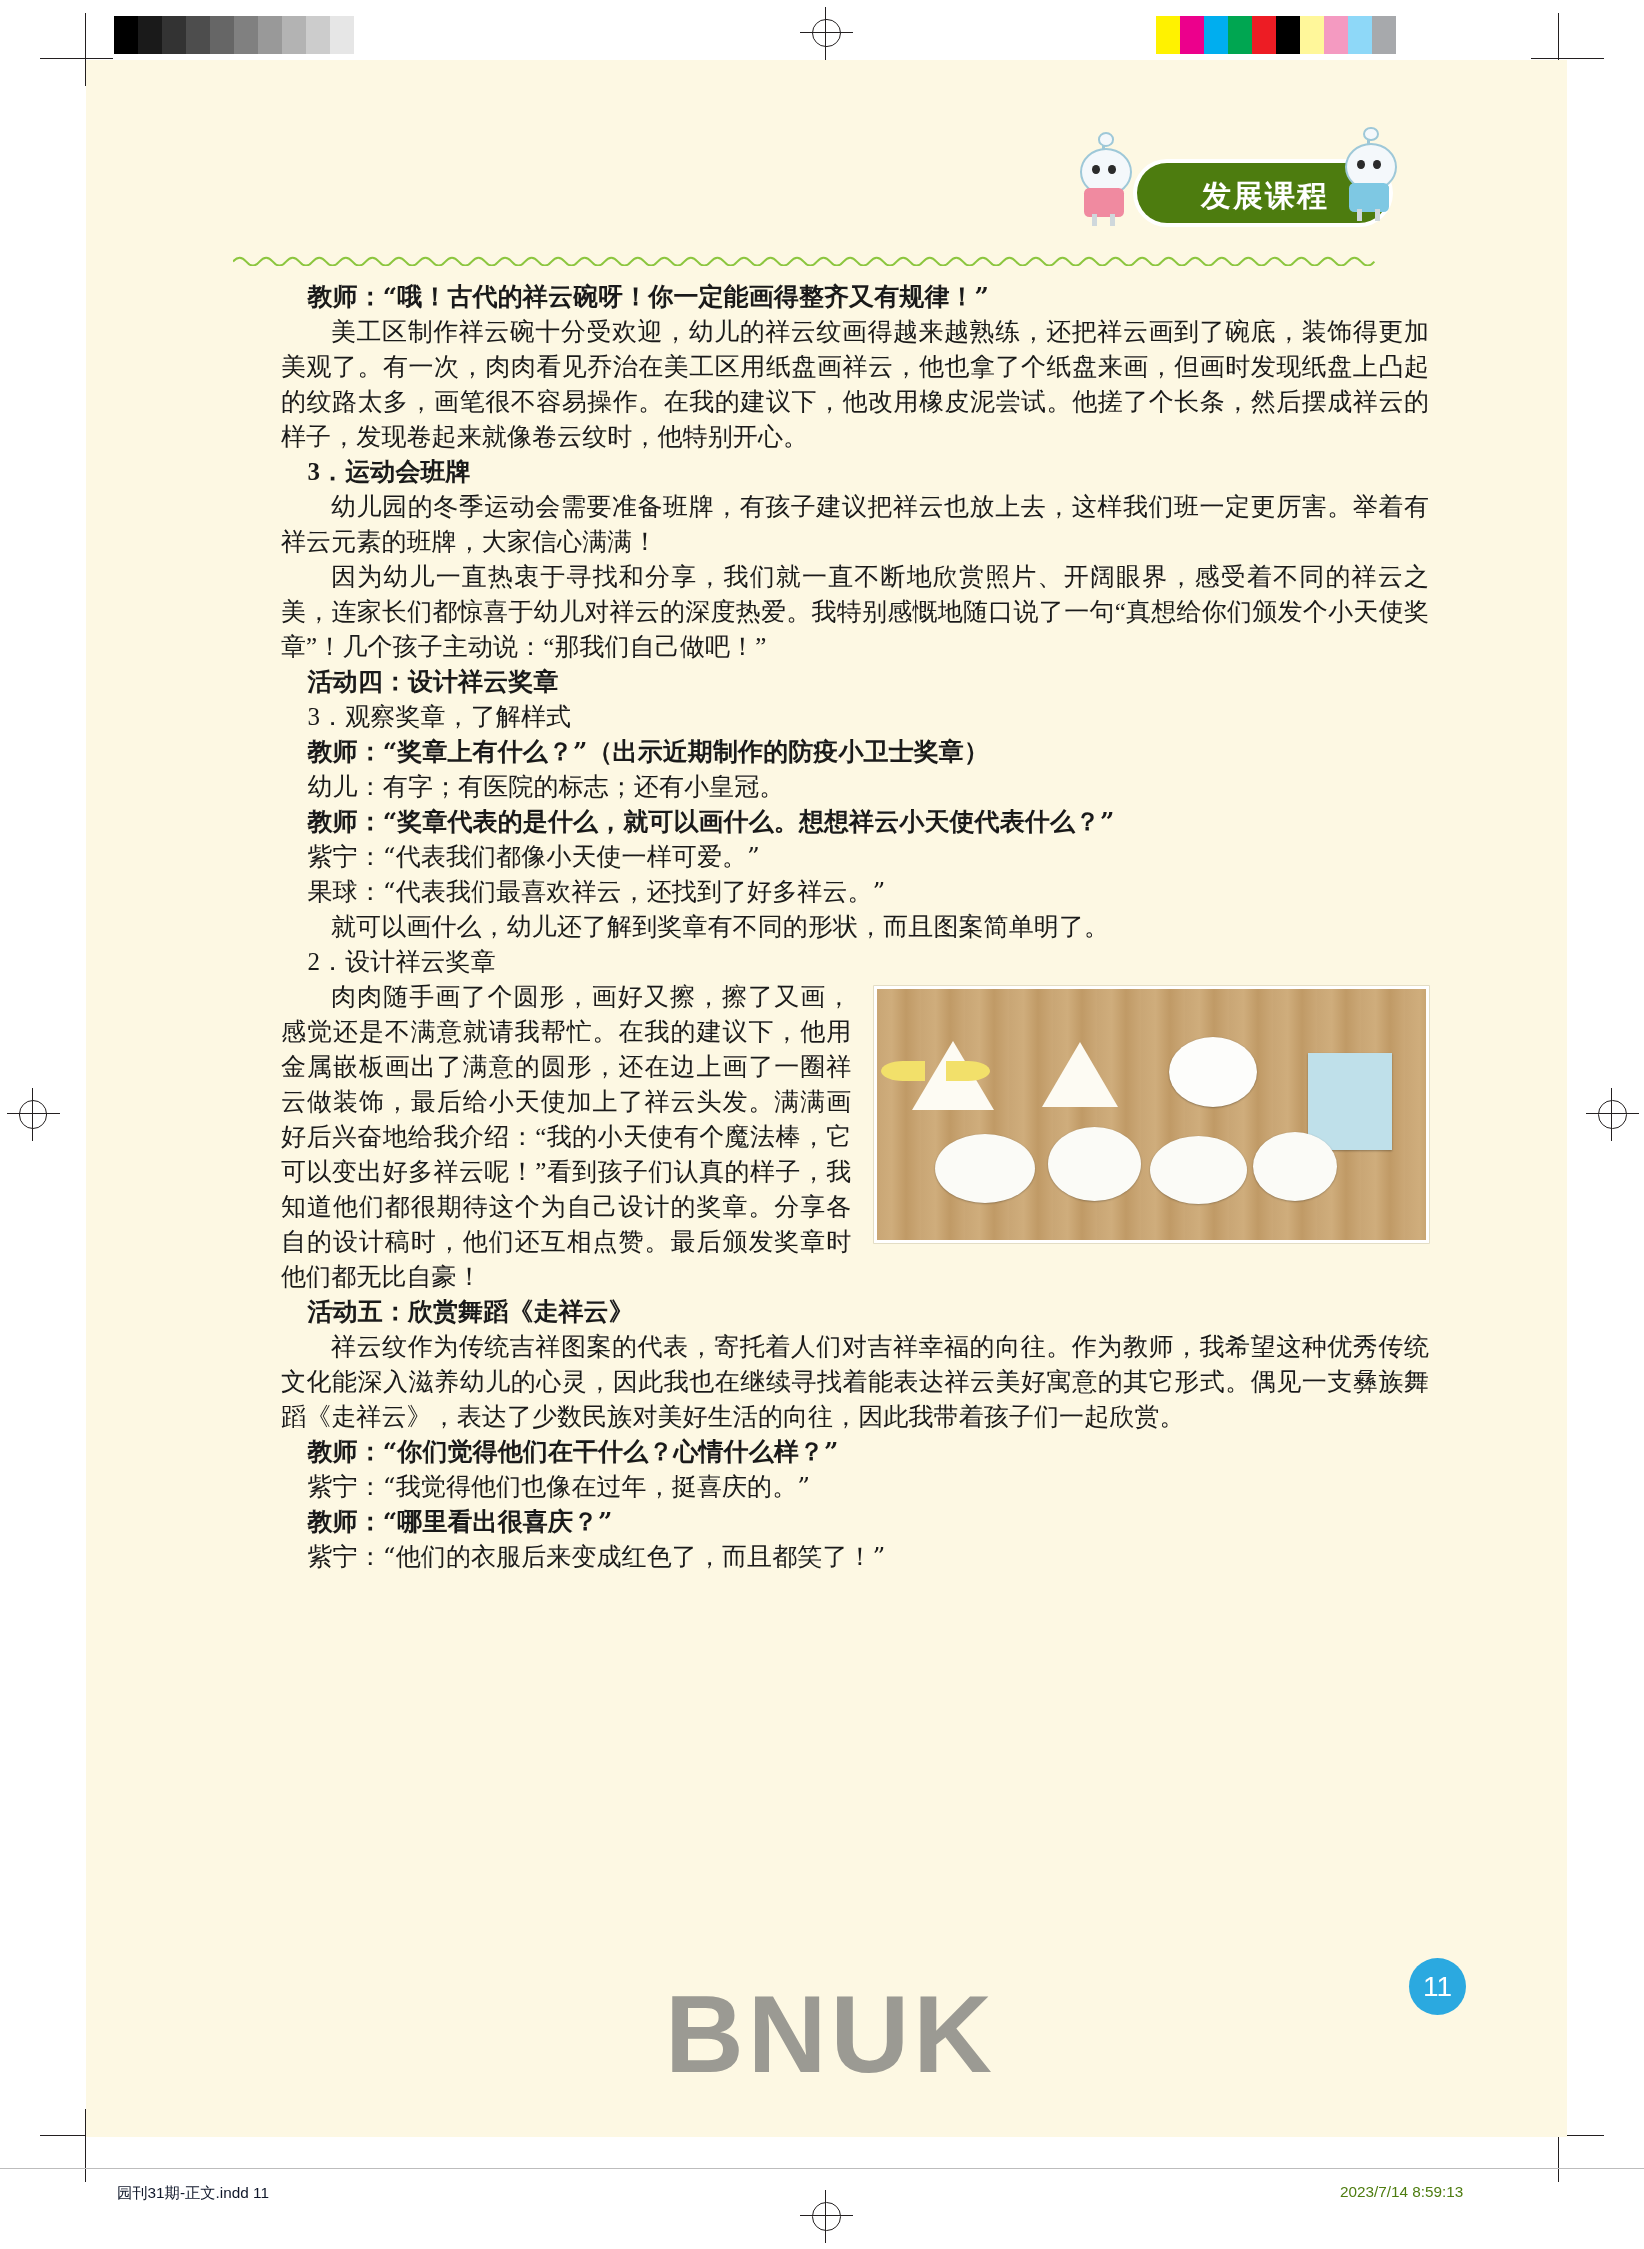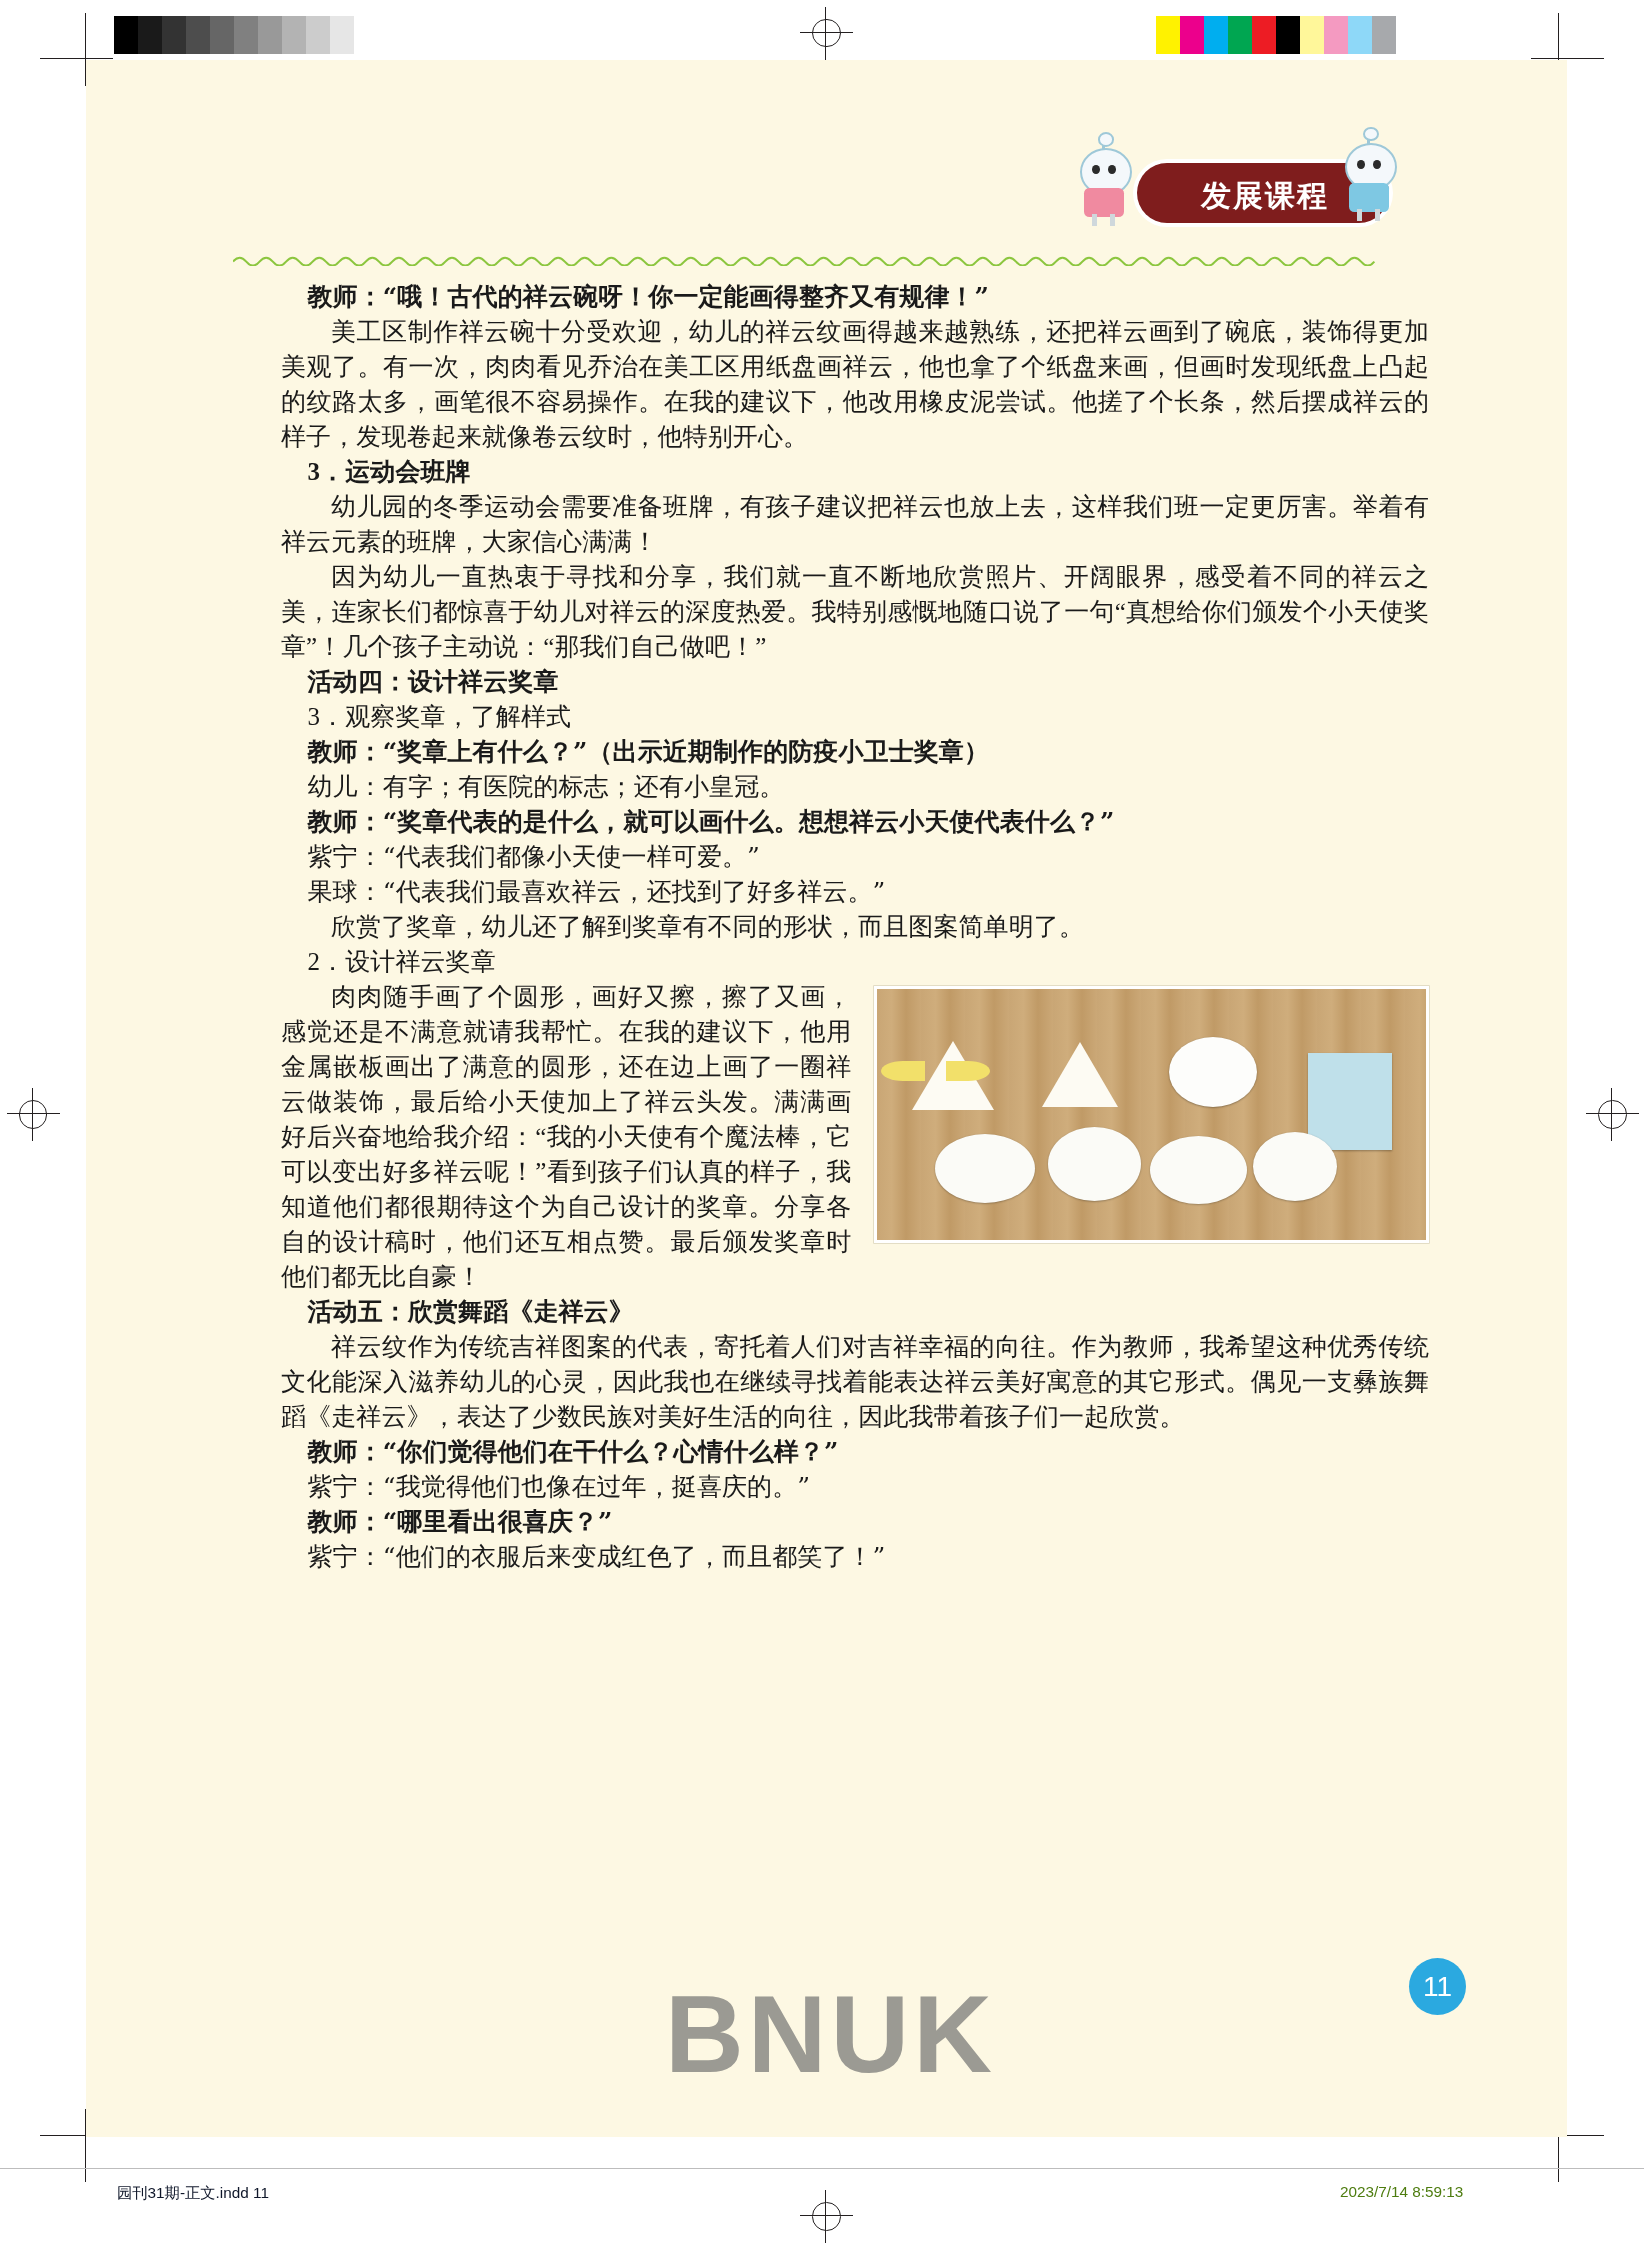--- a/index.html
+++ b/index.html
@@ -16,21 +16,21 @@
   .cmark{position:absolute;background:#231f20;}
   .reg{position:absolute;}
   .reg .c{position:absolute;border:1.3px solid #231f20;border-radius:50%;}
   .reg .h{position:absolute;background:#231f20;}
   .reg .v{position:absolute;background:#231f20;}
 
   
   .sheet{position:absolute;left:86px;top:60px;width:1480px;width:1481px;height:2077px;
          background:#fdf8e3;}
   .badge-pill{position:absolute;left:40px;top:14.6px;width:252px;height:60px;border-radius:30.5px;
-              background:#7f1d1d;box-shadow:0 0 0 4px #ffffff;}
+              background:#4d7c0f;box-shadow:0 0 0 4px #ffffff;}
   .badge-pill span{position:absolute;left:64px;top:13.3px;font-family:"DejaVu Sans",sans-serif;
                    font-weight:bold;font-size:30px;color:#ffffff;letter-spacing:2px;}
   .mascot{position:absolute;width:61px;height:80px;}
   .mascot .head{position:absolute;left:6.6px;top:0;width:48px;height:44px;border-radius:50%;
                 background:#f4f8fb;border:2px solid #9ec8d8;}
   .mascot .eye{position:absolute;width:8px;height:9.3px;border-radius:50%;background:#2b2b2b;top:17px;}
   .mascot .body{position:absolute;left:10.6px;top:40px;width:40px;height:29px;border-radius:5.3px;}
   .mascot .leg{position:absolute;width:5.3px;height:12px;background:#cfd8dc;top:66px;}
   .mascot .antenna{position:absolute;left:29px;top:-8px;width:3.3px;height:12px;background:#9ec8d8;}
   .mascot .antball{position:absolute;left:25px;top:-16px;width:12px;height:10.6px;border-radius:50%;
@@ -179,21 +179,21 @@
           <p class="sub bold">3．运动会班牌</p>
           <p class="ind">幼儿园的冬季运动会需要准备班牌，有孩子建议把祥云也放上去，这样我们班一定更厉害。举着有祥云元素的班牌，大家信心满满！</p>
           <p class="ind">因为幼儿一直热衷于寻找和分享，我们就一直不断地欣赏照片、开阔眼界，感受着不同的祥云之美，连家长们都惊喜于幼儿对祥云的深度热爱。我特别感慨地随口说了一句“真想给你们颁发个小天使奖章”！几个孩子主动说：“那我们自己做吧！”</p>
           <p class="sub bold">活动四：设计祥云奖章</p>
           <p class="sub">3．观察奖章，了解样式</p>
           <p class="teacher">教师：“奖章上有什么？”（出示近期制作的防疫小卫士奖章）</p>
           <p class="quote">幼儿：有字；有医院的标志；还有小皇冠。</p>
           <p class="teacher">教师：“奖章代表的是什么，就可以画什么。想想祥云小天使代表什么？”</p>
           <p class="quote">紫宁：“代表我们都像小天使一样可爱。”</p>
           <p class="quote">果球：“代表我们最喜欢祥云，还找到了好多祥云。”</p>
-          <p class="ind">欣赏了奖章，幼儿还了解到奖章有不同的形状，而且图案简单明了。</p>
+          <p class="ind">就可以画什么，幼儿还了解到奖章有不同的形状，而且图案简单明了。</p>
           <p class="sub">2．设计祥云奖章</p>
         </div>
 
       <div class="wrapblock">
         <div class="photo">
           <div class="wood"></div>
 
           <div class="tri" style="left:35px;top:52px;border-left:41px solid transparent;border-right:41px solid transparent;border-bottom:69px solid #fdfbf3;"></div>
           <div style="position:absolute;left:4px;top:72px;width:44px;height:20px;background:#f2e06a;border-radius:50% 0 0 50%;"></div>
           <div style="position:absolute;left:69px;top:72px;width:44px;height:20px;background:#f2e06a;border-radius:0 50% 50% 0;"></div>

